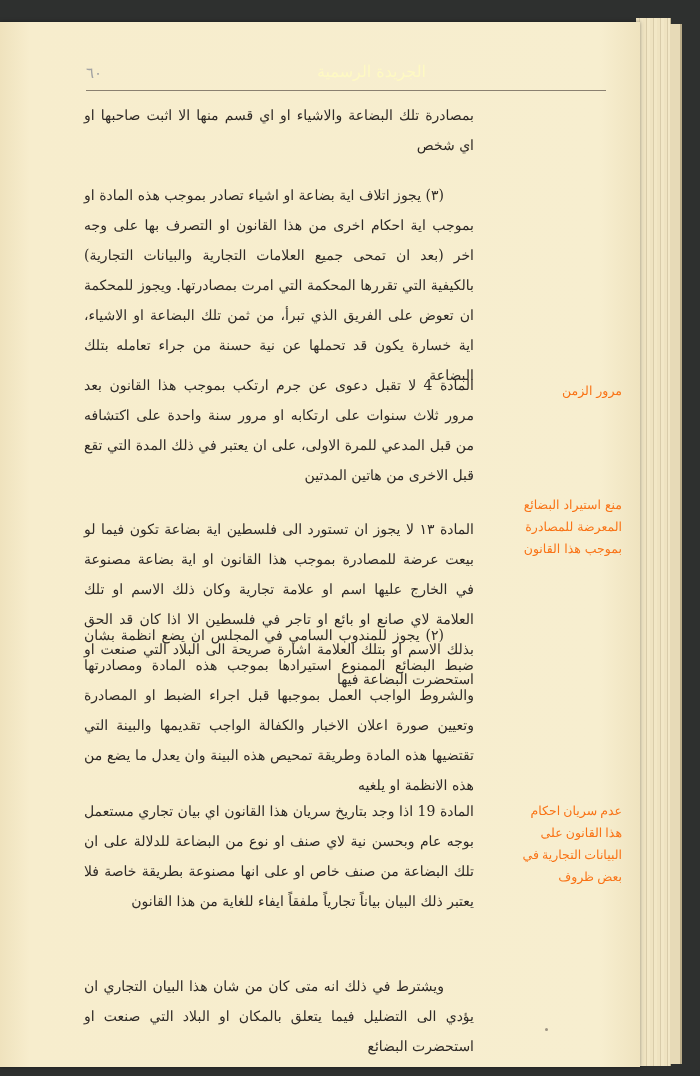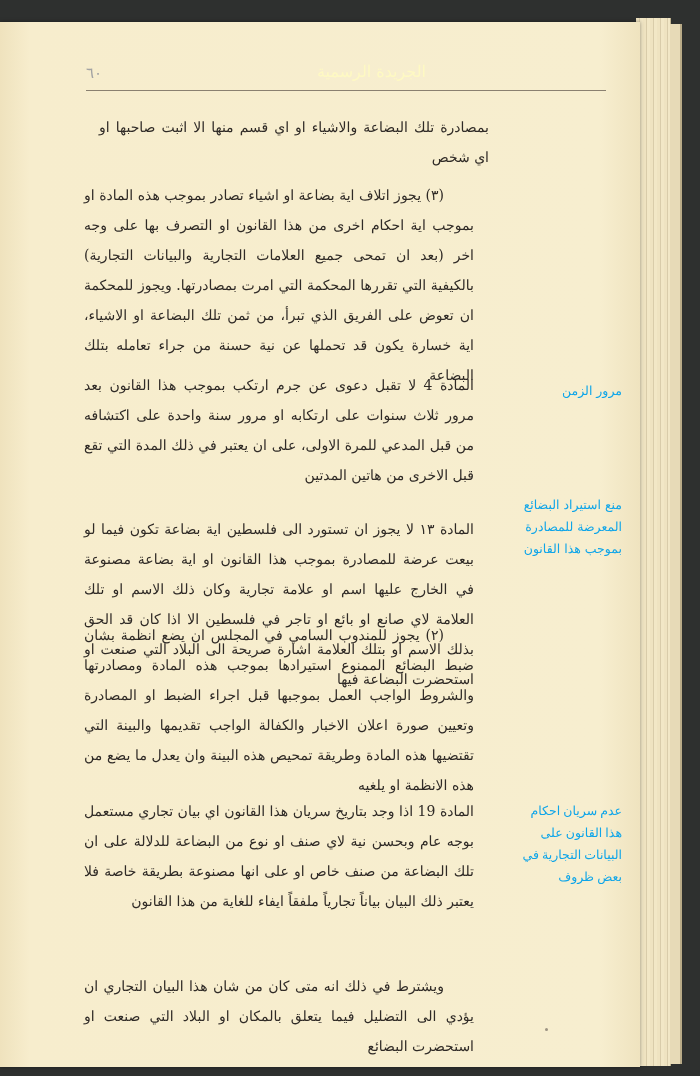--- a/index.html
+++ b/index.html
@@ -40,38 +40,38 @@
   .body-col {
     position: absolute; left: 84px; width: 390px;
     direction: rtl; text-align: justify; text-align-last: right;
     font-size: 14px; line-height: 30px; color: #2f2a26;
   }
   .body-col p { margin: 0; }
   .body-col .indent { text-indent: 30px; }
   .margin-note {
     position: absolute; right: 78px; width: 100px;
     direction: rtl; text-align: right;
-    font-size: 12.5px; line-height: 22px; color: #0ea5e9;
+    font-size: 12.5px; line-height: 22px; color: #f97316;
   }
   .speck { position: absolute; width: 3px; height: 3px; background: #9c9382; border-radius: 50%; }
 </style>
 </head>
 <body>
 
 <div class="edges"></div>
 <div class="edges2"></div>
 
 <div class="page"></div>
 
 <div class="header">
   <span class="title">الجريدة الرسمية</span>
   <span class="pagenum">٦٠</span>
 </div>
 
-<div class="body-col" style="top:112px;margin-left:15px;">
+<div class="body-col" style="top:100px;">
   <p>بمصادرة تلك البضاعة والاشياء او اي قسم منها الا اثبت صاحبها او اي شخص</p>
 </div>
 
 <div class="body-col" style="top:180px;">
   <p class="indent">(٣)  يجوز اتلاف اية بضاعة او اشياء تصادر بموجب هذه المادة او بموجب اية احكام اخرى من هذا القانون او التصرف بها على وجه اخر (بعد ان تمحى جميع العلامات التجارية والبيانات التجارية) بالكيفية التي تقررها المحكمة التي امرت بمصادرتها. ويجوز للمحكمة ان تعوض على الفريق الذي تبرأ، من ثمن تلك البضاعة او الاشياء، اية خسارة يكون قد تحملها عن نية حسنة من جراء تعامله بتلك البضاعة</p>
 </div>
 
 <div class="margin-note" style="top:380px;">مرور الزمن</div>
 <div class="body-col" style="top:370px;">
   <p>المادة 4   لا تقبل دعوى عن جرم ارتكب بموجب هذا القانون بعد مرور ثلاث سنوات على ارتكابه او مرور سنة واحدة على اكتشافه من قبل المدعي للمرة الاولى، على ان يعتبر في ذلك المدة التي تقع قبل الاخرى من هاتين المدتين</p>

